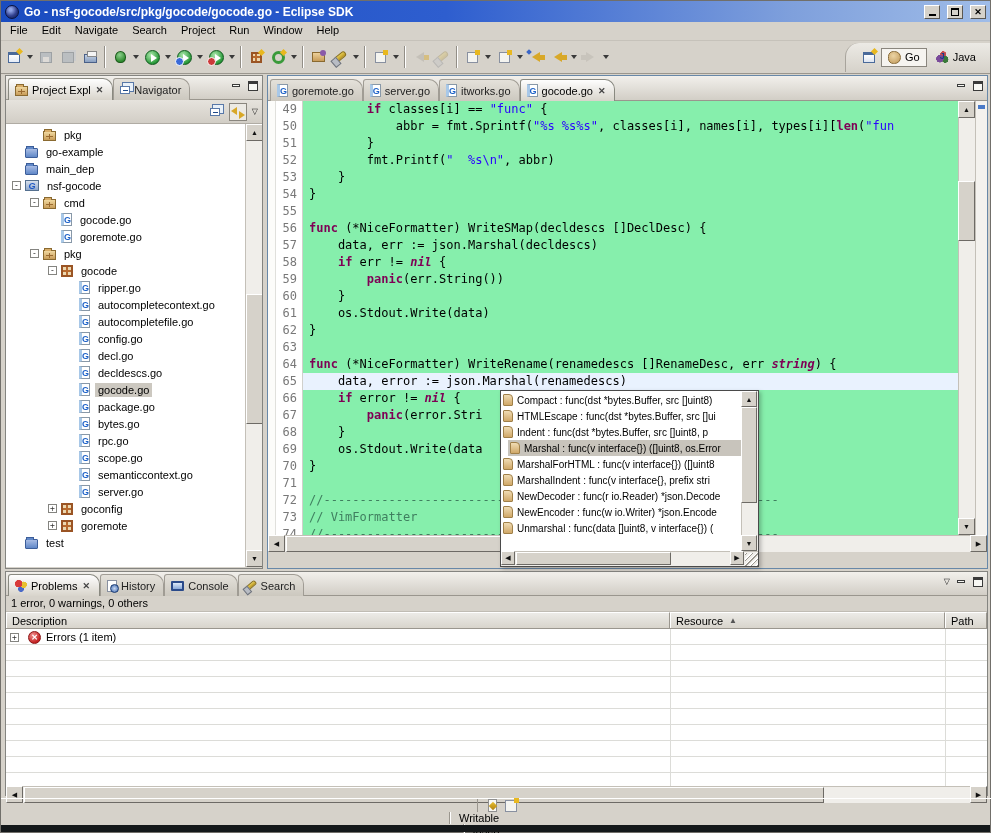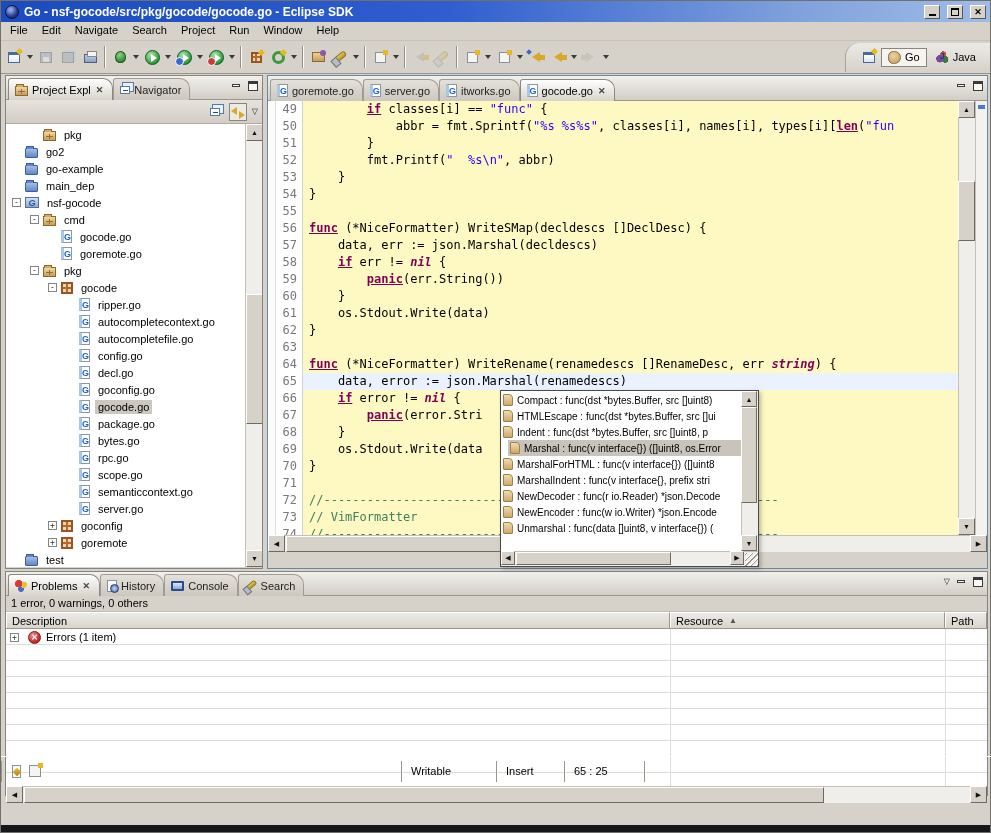--- a/index.html
+++ b/index.html
@@ -112,28 +112,28 @@
   
   .sb-track-v { position:absolute; right:0; top:0; bottom:0; width:17px; background:#f0eeea; border-left:1px solid #c4c0b8; }
   .sb-btn { width:17px; height:17px; background:#d6d2ca; border:1px solid; border-color:#fff #6d6a65 #6d6a65 #fff; display:flex; align-items:center; justify-content:center; font-size:7px; color:#111; position:absolute; }
   .sb-thumb-v { position:absolute; left:0; width:17px; background:#d6d2ca; border:1px solid; border-color:#fff #6d6a65 #6d6a65 #fff; }
   .sb-track-h { position:relative; height:17px; background:#f0eeea; border-top:1px solid #c4c0b8; }
   .sb-thumb-h { position:absolute; top:0; height:16px; background:#d6d2ca; border:1px solid; border-color:#fff #6d6a65 #6d6a65 #fff; }
 
   
   #view-editor { left:266px; top:74px; width:721px; height:494px; border-color:#6888a8; }
   .etabs { height:25px; display:flex; align-items:flex-end; background:linear-gradient(#f2f0ec,#d2cec6); border-bottom:1px solid #9a968e; position:relative; padding-left:2px; }
-  .editor-body { position:relative; height:434px; background:#fef9c3; display:flex; }
+  .editor-body { position:relative; height:434px; background:#86efac; display:flex; }
   .annot-ruler { width:8px; background:#fcfcfa; border-right:1px solid #e0e0dc; flex:none; }
   #code-rows { flex:1; overflow:hidden; font:12px/17px "DejaVu Sans Mono",monospace; position:relative; }
   .crow { height:17px; display:flex; white-space:pre; }
   .cnum { width:27px; flex:none; text-align:right; padding-right:5px; color:#787878; border-right:1px solid #d0d0cc; background:#fff; }
   .ccode { flex:1; padding-left:6px; overflow:hidden; }
   .crow.cur .ccode { background:#e9f2fe; }
-  .tok-k { color:#7f0055; font-weight:bold;text-decoration:underline; }
+  .tok-k { color:#7f0055; font-weight:bold; }
   .tok-t { color:#7f0055; font-weight:bold; font-style:italic; }
   .tok-s { color:#2a00ff; }
   .tok-c { color:#3f7f5f; }
   .ed-vscroll { width:17px; position:relative; background:#f0eeea; border-left:1px solid #c4c0b8; flex:none; }
   .overview-ruler { width:12px; background:#f4f2ee; border-left:1px solid #c4c0b8; flex:none; position:relative; }
   .ov-mark { position:absolute; left:2px; width:7px; height:4px; background:#4a7ac8; }
   .ed-hscroll { height:17px; position:relative; background:#f0eeea; border-top:1px solid #c4c0b8; }
 
   
   #popup { position:absolute; left:499px; top:389px; width:259px; height:177px; background:#fff; border:1px solid #4a4a4a; z-index:50; display:flex; flex-direction:column; box-shadow:2px 2px 4px rgba(0,0,0,.25); }
@@ -163,21 +163,21 @@
     background: radial-gradient(circle at 30% 30%, #d83a3a 0 30%, transparent 32%),
                 radial-gradient(circle at 72% 40%, #e8c030 0 28%, transparent 30%),
                 radial-gradient(circle at 50% 75%, #4a6ac8 0 26%, transparent 28%); }
   .ico-history { width:10px; height:12px; background:#fff; border:1px solid #8890a0; position:relative; }
   .ico-history::after { content:""; position:absolute; right:-3px; bottom:-2px; width:7px; height:7px; border-radius:50%; background:radial-gradient(#c8d8f0, #3a66b0); border:1px solid #1a3a70; }
   .ico-console { width:13px; height:10px; background:linear-gradient(#dce8f8,#88a8d8); border:2px solid #2a4a8a; border-radius:1px; }
   .ico-search { width:12px; height:5px; border-radius:2px; background:linear-gradient(#e8cc50,#b89420); border:1px solid #8a7018; transform:rotate(-40deg); position:relative; }
   .ico-search::after { content:""; position:absolute; left:-4px; top:-1px; width:4px; height:6px; background:#b8bcc4; border:1px solid #70747c; }
 
   
-  .statusbar { position:absolute; left:0; top:755px; width:991px; height:29px; display:flex; align-items:center; border-top:1px solid #fff; }
+  .statusbar { position:absolute; left:0; top:797px; width:991px; height:29px; display:flex; align-items:center; border-top:1px solid #fff;flex-direction:column; }
   .sb-left { display:flex; align-items:center; gap:8px; padding-left:10px; border-left:1px solid #9a968e; height:21px; }
   .sb-field { height:21px; display:flex; align-items:center; padding-left:9px; border-left:1px solid #9a968e; box-shadow:inset 1px 0 0 #fff; }
   .sb-ico1 { width:9px; height:13px; background:#f8f8f4; border:1px solid #909090; position:relative; }
   .sb-ico1::after { content:""; position:absolute; left:1px; top:3px; width:6px; height:6px; background:linear-gradient(135deg,#e8c030,#b08010); transform:rotate(45deg); }
   .sb-ico2 { width:12px; height:12px; background:#f4f4f0; border:1px solid #8890a0; position:relative; }
   .sb-ico2::after { content:""; position:absolute; right:-3px; top:-3px; width:5px; height:5px; background:#e8b820; }
   .black-strip { position:absolute; left:0; bottom:0; width:100%; height:7px; background:#14181a; }
 </style>
 </head>
 <body>
@@ -338,27 +338,20 @@
             <span class="ticon">
               <span class="ico-pkgfolder"></span>
             </span>
             <span class="tlabel">pkg</span>
           </div>
           <div class="trow" style="padding-left: 6px;">
             <span style="width: 13px; flex: 0 0 auto;"></span>
             <span class="ticon">
               <span class="ico-folder"></span>
             </span>
-            <span class="tlabel">go2</span>
-          </div>
-          <div class="trow" style="padding-left: 6px;">
-            <span style="width: 13px; flex: 0 0 auto;"></span>
-            <span class="ticon">
-              <span class="ico-folder"></span>
-            </span>
             <span class="tlabel">go-example</span>
           </div>
           <div class="trow" style="padding-left: 6px;">
             <span style="width: 13px; flex: 0 0 auto;"></span>
             <span class="ticon">
               <span class="ico-folder"></span>
             </span>
             <span class="tlabel">main_dep</span>
           </div>
           <div class="trow" style="padding-left: 6px;">
@@ -436,21 +429,21 @@
             <span class="ticon">
               <span class="ico-gofile">G</span>
             </span>
             <span class="tlabel">decl.go</span>
           </div>
           <div class="trow" style="padding-left: 60px;">
             <span style="width: 13px; flex: 0 0 auto;"></span>
             <span class="ticon">
               <span class="ico-gofile">G</span>
             </span>
-            <span class="tlabel">goconfig.go</span>
+            <span class="tlabel">decldescs.go</span>
           </div>
           <div class="trow" style="padding-left: 60px;">
             <span style="width: 13px; flex: 0 0 auto;"></span>
             <span class="ticon">
               <span class="ico-gofile">G</span>
             </span>
             <span class="tlabel sel">gocode.go</span>
           </div>
           <div class="trow" style="padding-left: 60px;">
             <span style="width: 13px; flex: 0 0 auto;"></span>

